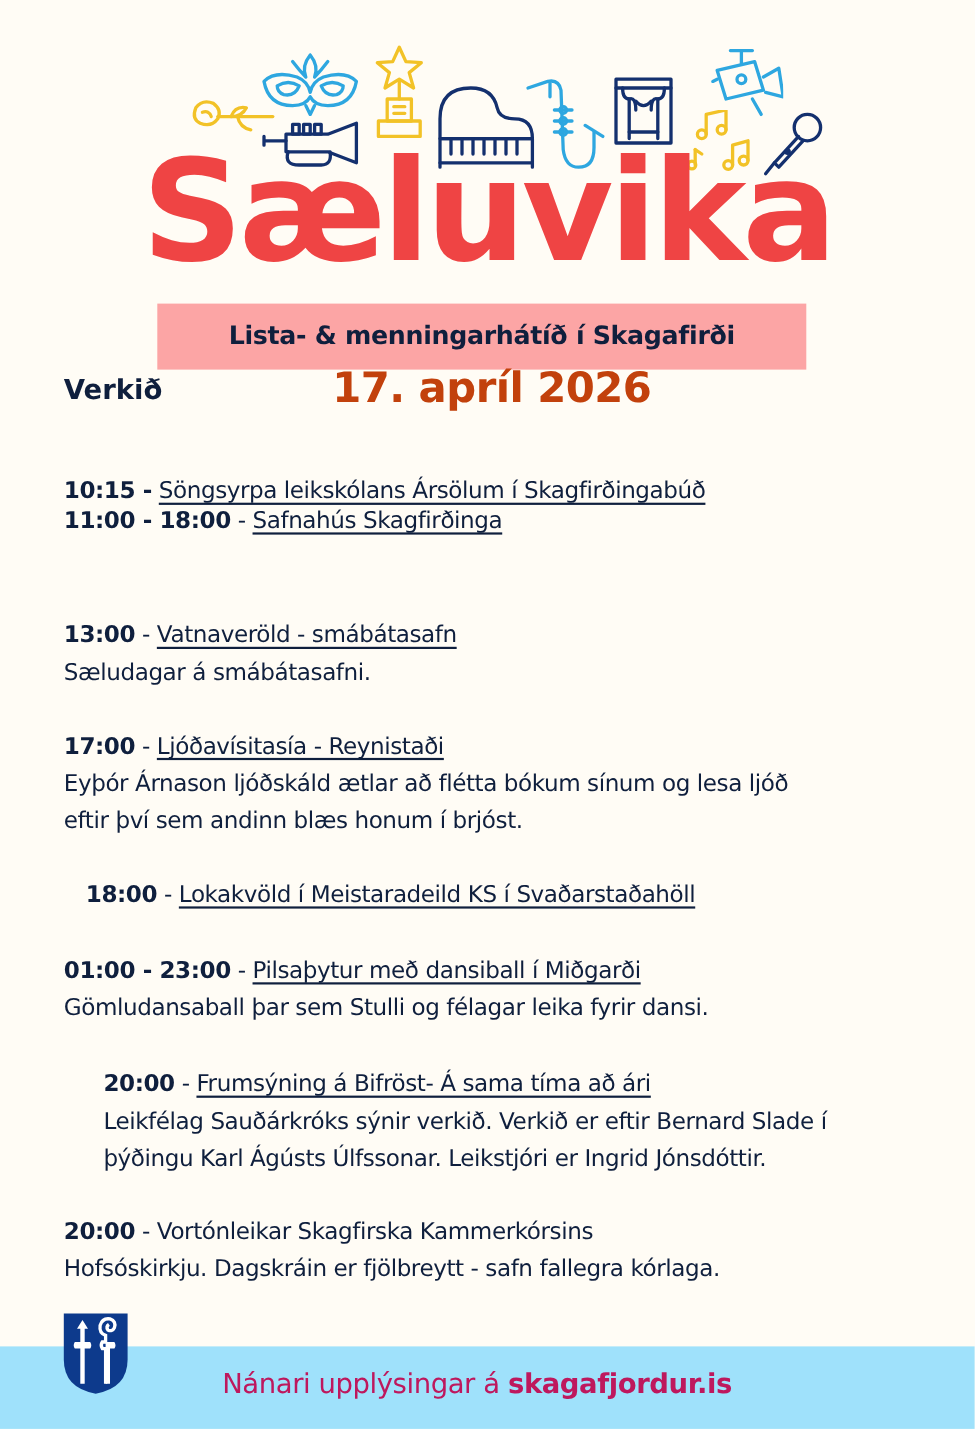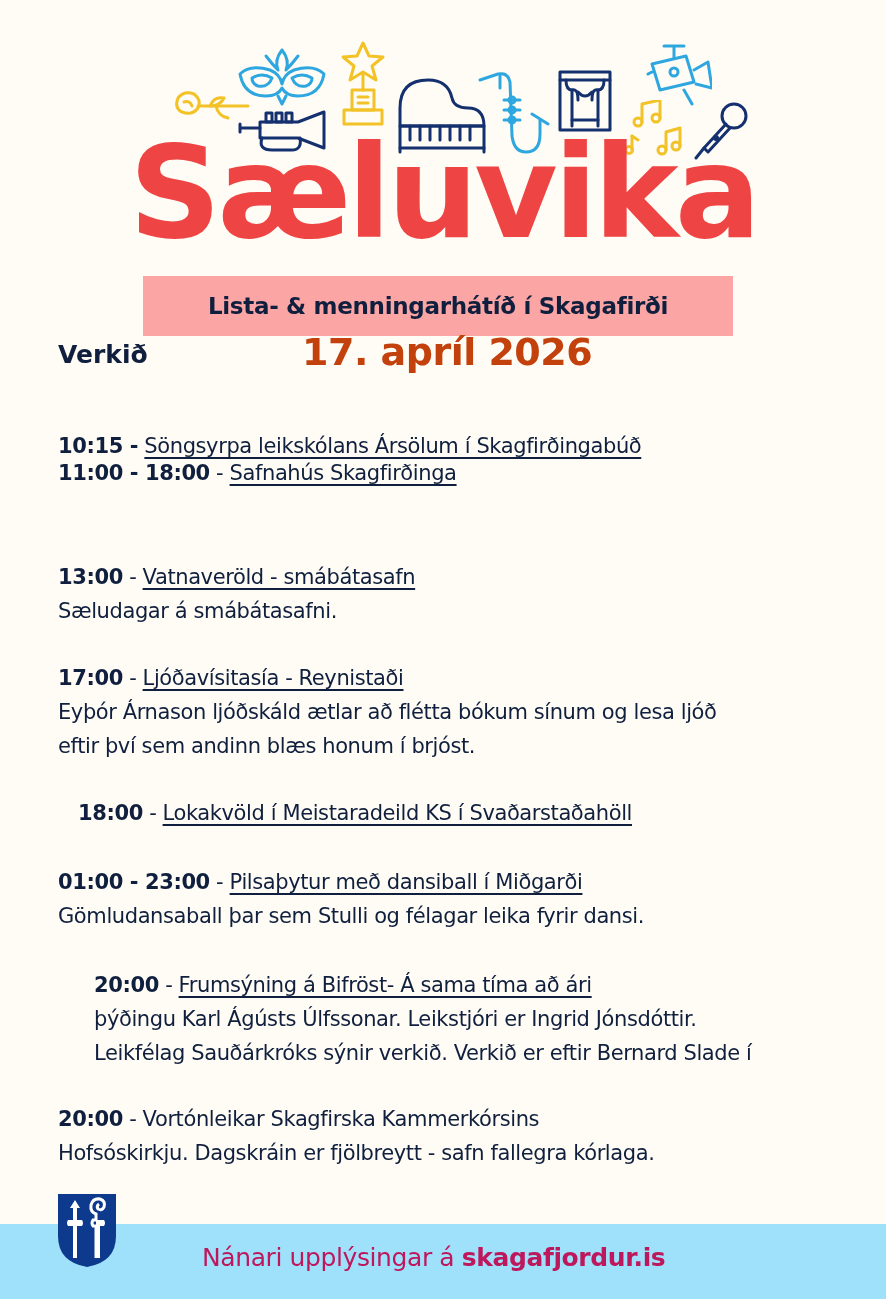--- a/index.html
+++ b/index.html
@@ -192,22 +192,22 @@
     <div class="line"><span class="time">18:00</span> - <a class="link">Lokakvöld í Meistaradeild KS í Svaðarstaðahöll</a></div>
   </div>
 
   <div class="event ev-5">
     <div class="line"><span class="time">01:00 - 23:00</span> - <a class="link">Pilsaþytur með dansiball í Miðgarði</a></div>
     <div class="line">Gömludansaball þar sem Stulli og félagar leika fyrir dansi.</div>
   </div>
 
   <div class="event ev-6">
     <div class="line"><span class="time">20:00</span> - <a class="link">Frumsýning á Bifröst- Á sama tíma að ári </a></div>
+    <div class="line">Leikfélag Sauðárkróks sýnir verkið. Verkið er eftir Bernard Slade í</div>
     <div class="line">þýðingu Karl Ágústs Úlfssonar. Leikstjóri er Ingrid Jónsdóttir.</div>
-    <div class="line">Leikfélag Sauðárkróks sýnir verkið. Verkið er eftir Bernard Slade í</div>
   </div>
 
   <div class="event ev-7">
     <div class="line"><span class="time">20:00</span> - <span>Vortónleikar Skagfirska Kammerkórsins</span></div>
     <div class="line">Hofsóskirkju. Dagskráin er fjölbreytt - safn fallegra kórlaga.</div>
   </div>
 </div>
 
 <div class="footer"></div>
 

